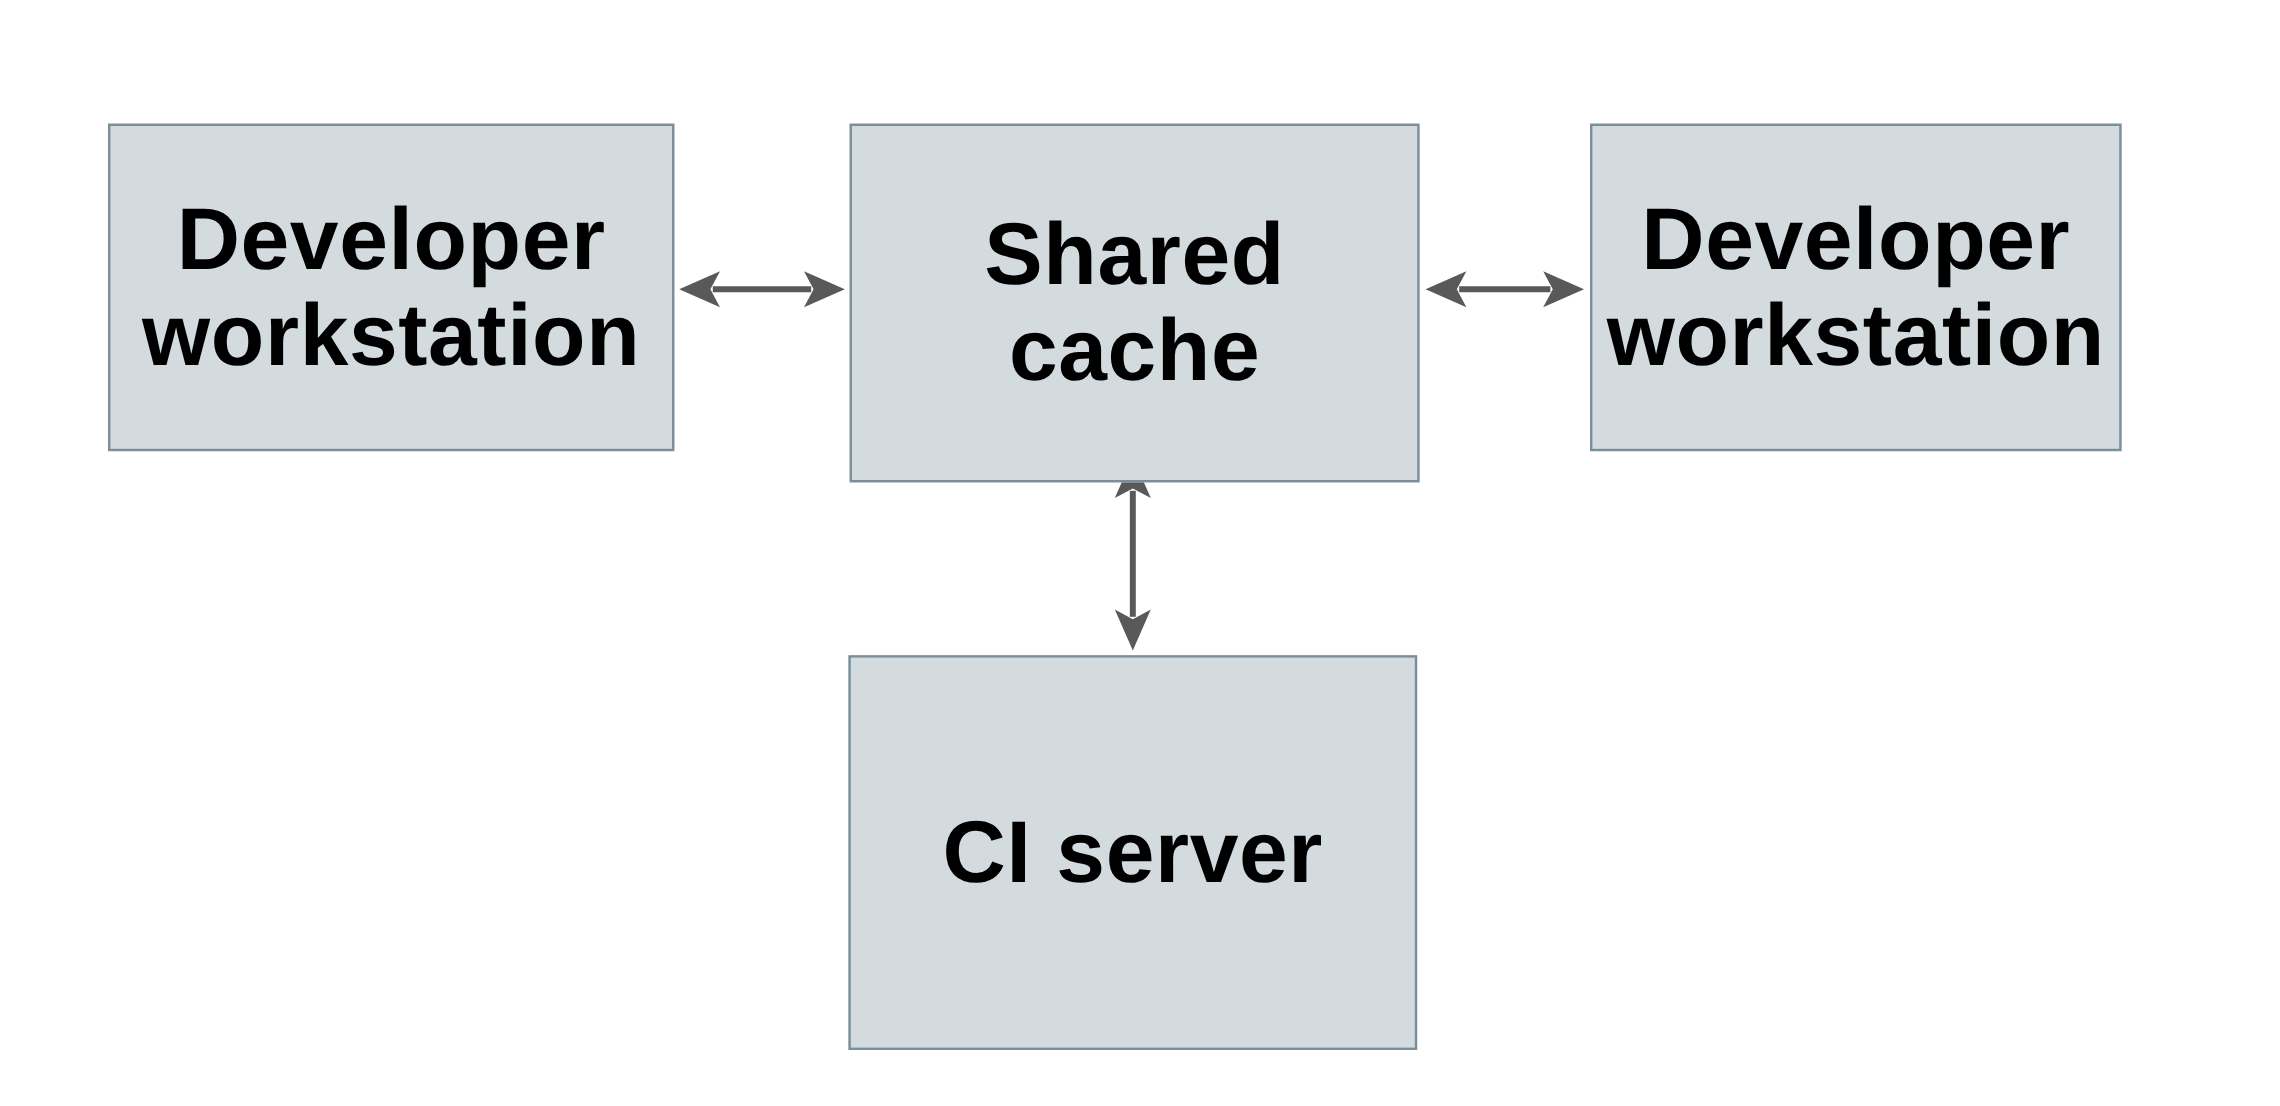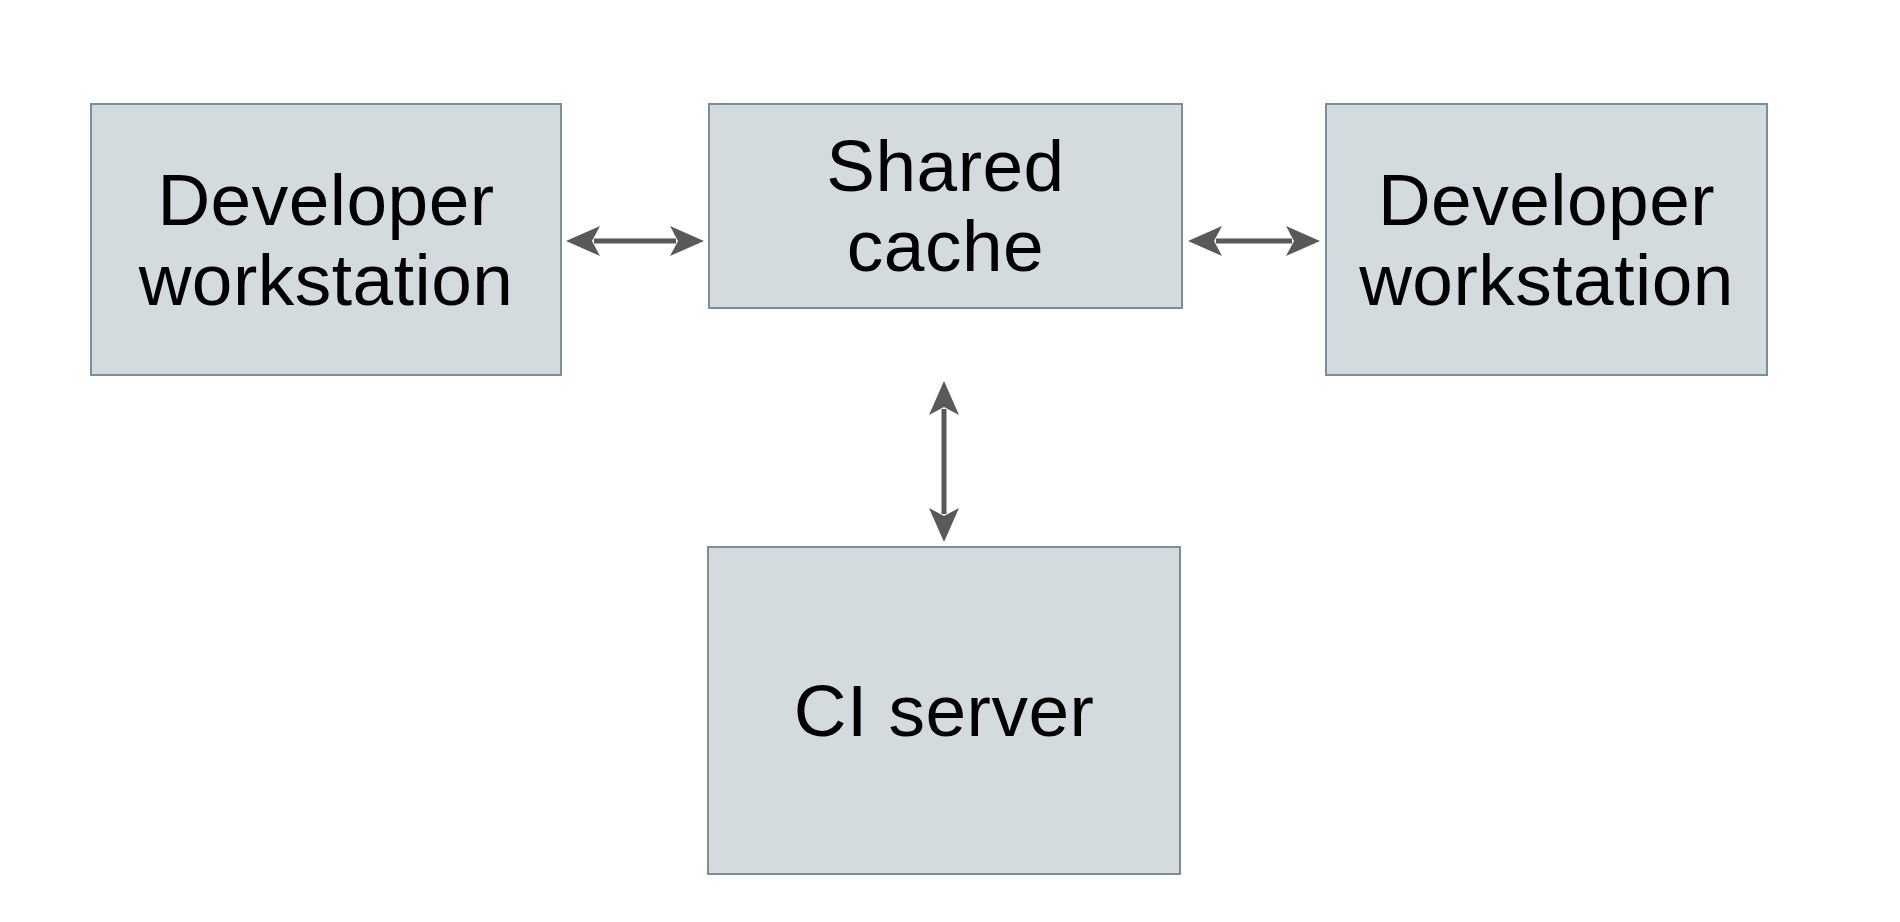--- a/index.html
+++ b/index.html
@@ -32,23 +32,24 @@
     align-items: center;
     justify-content: center;
   }
   .node-label {
     color: var(--text);
     font-size: 73px;
     line-height: 80px;
     text-align: center;
     white-space: pre;
     letter-spacing: 0.5px;
+    font-weight: bold;
   }
   .node-dev-left   { left: 90px;   top: 103px; width: 472px; height: 273px; }
-  .node-cache      { left: 708px;  top: 103px; width: 475px; height: 206px; }
+  .node-cache      { left: 708px;  top: 103px; width: 475px; height: 299px; }
   .node-dev-right  { left: 1325px; top: 103px; width: 443px; height: 273px; }
   .node-ci         { left: 707px;  top: 546px; width: 474px; height: 329px; }
   .edges-layer {
     position: absolute;
     left: 0; top: 0;
     width: 1900px;
     height: 922px;
     pointer-events: none;
   }
 </style>

